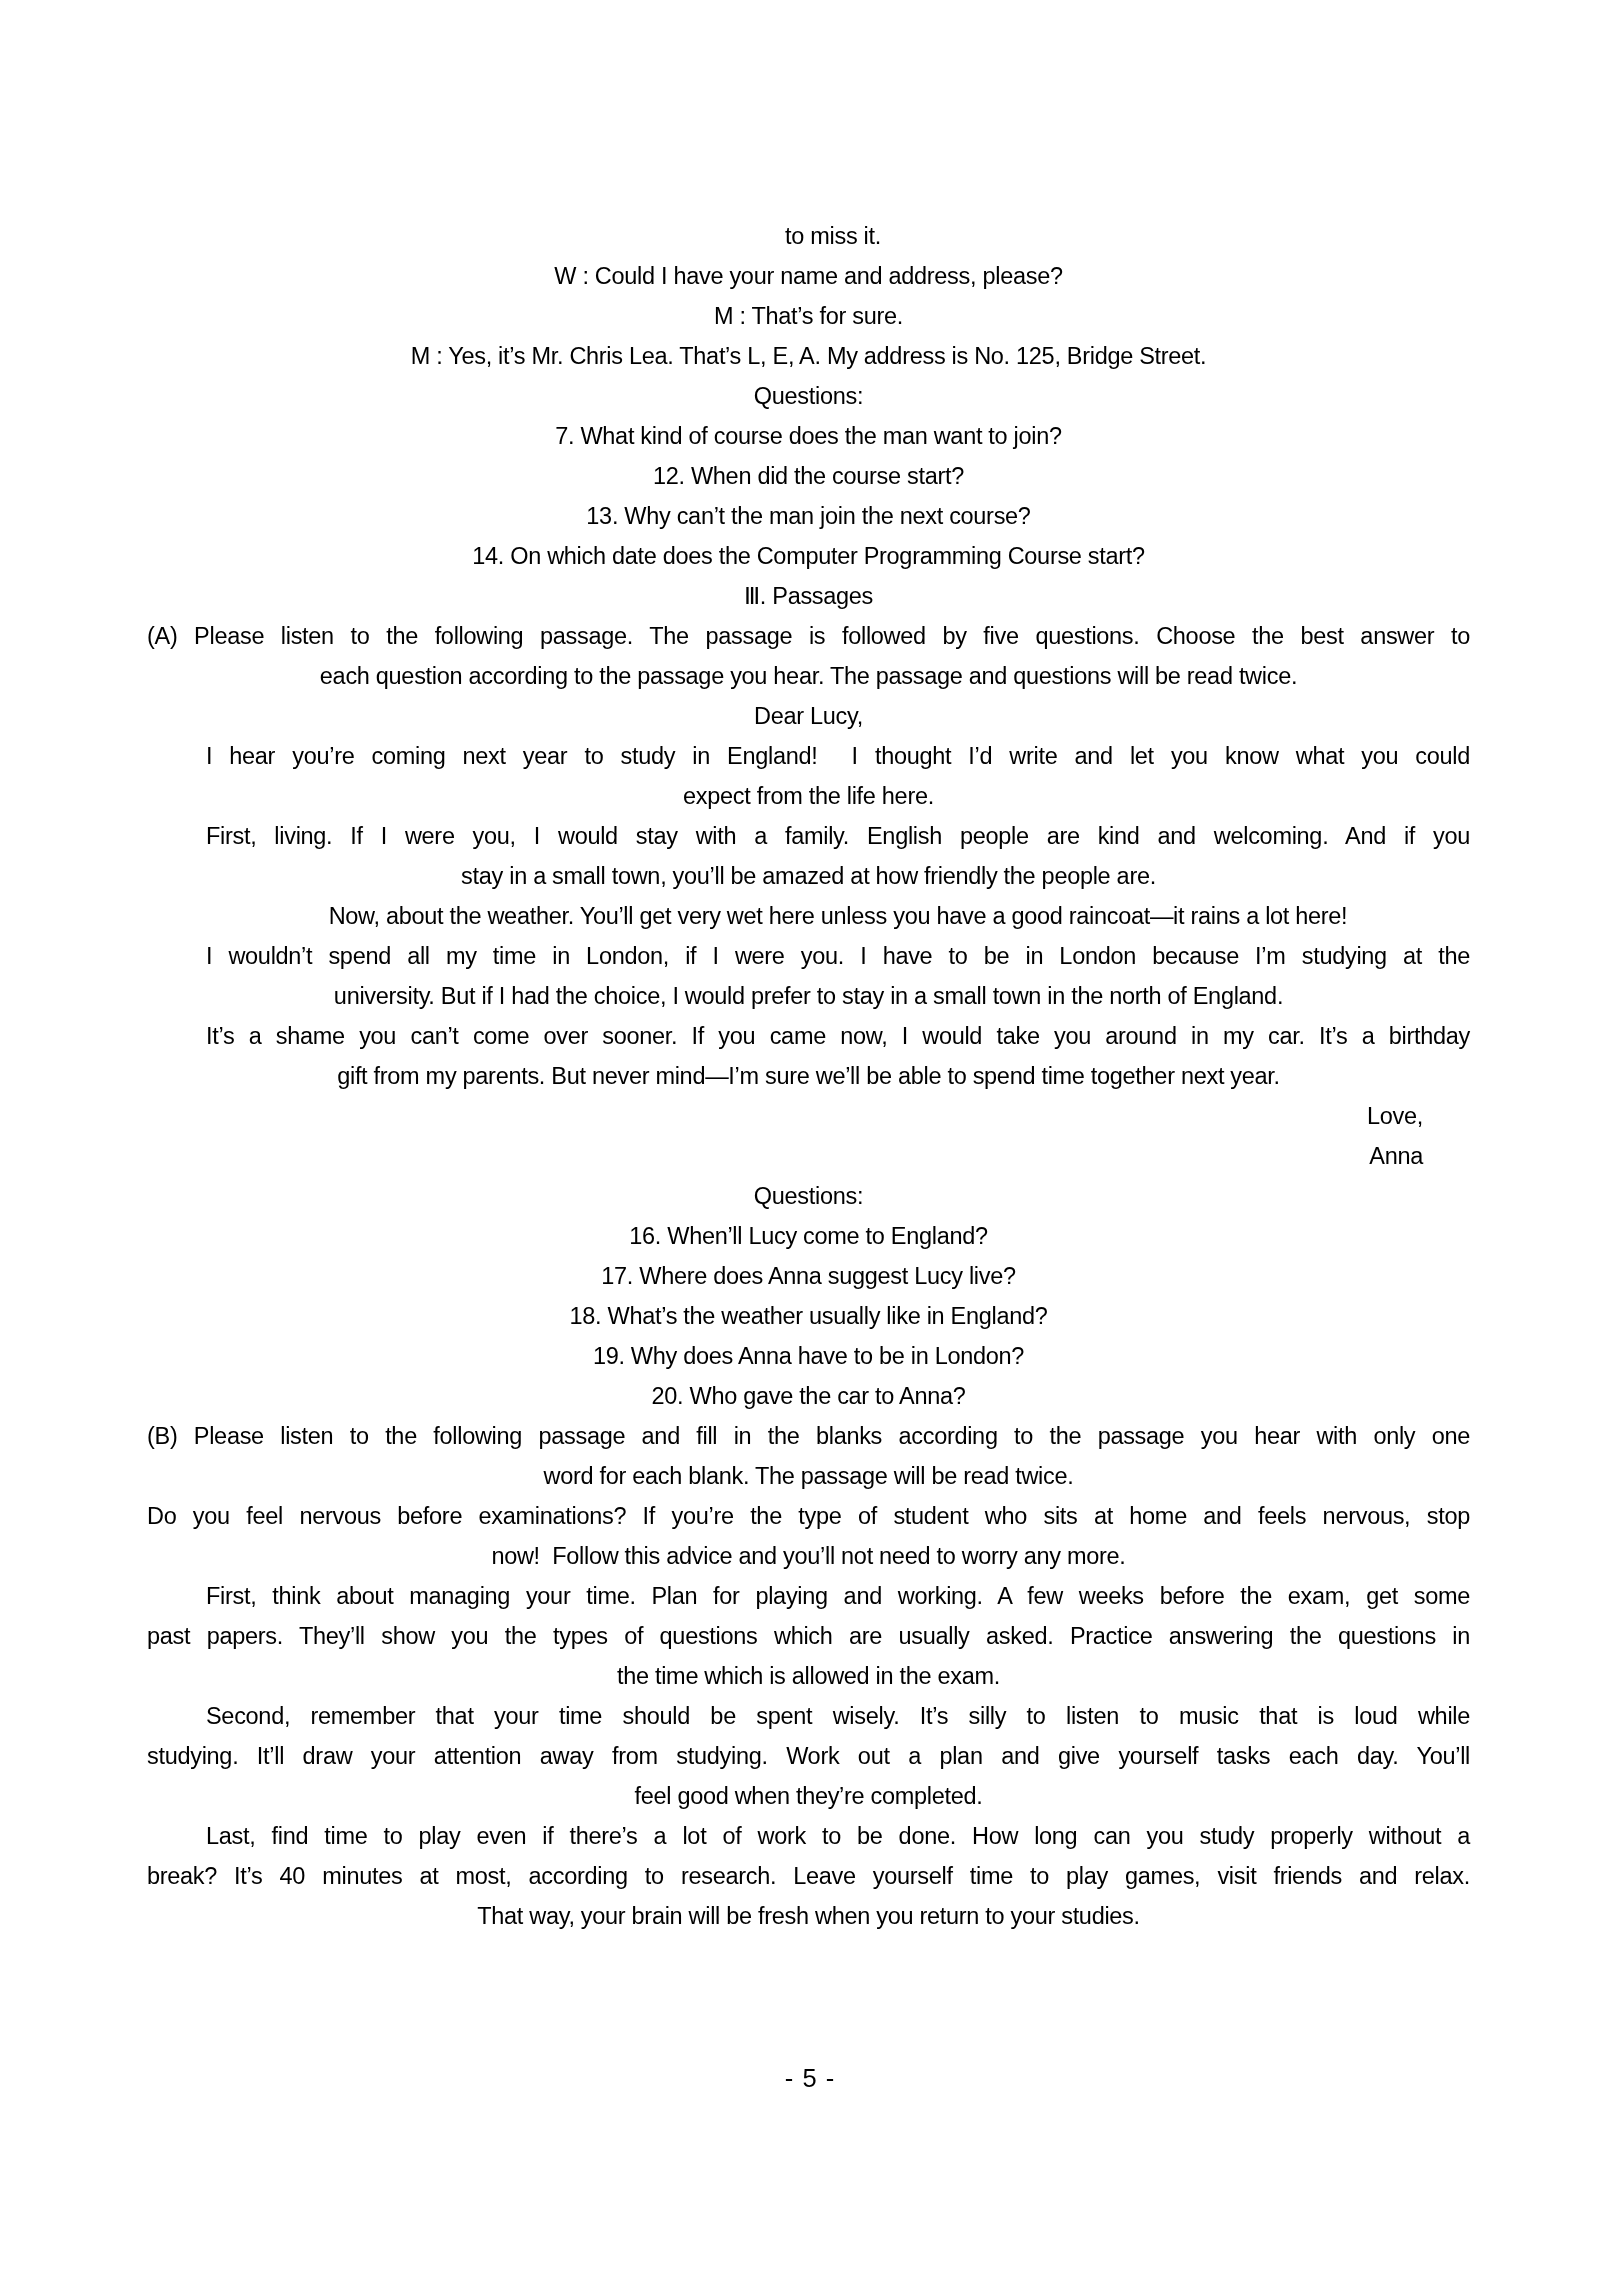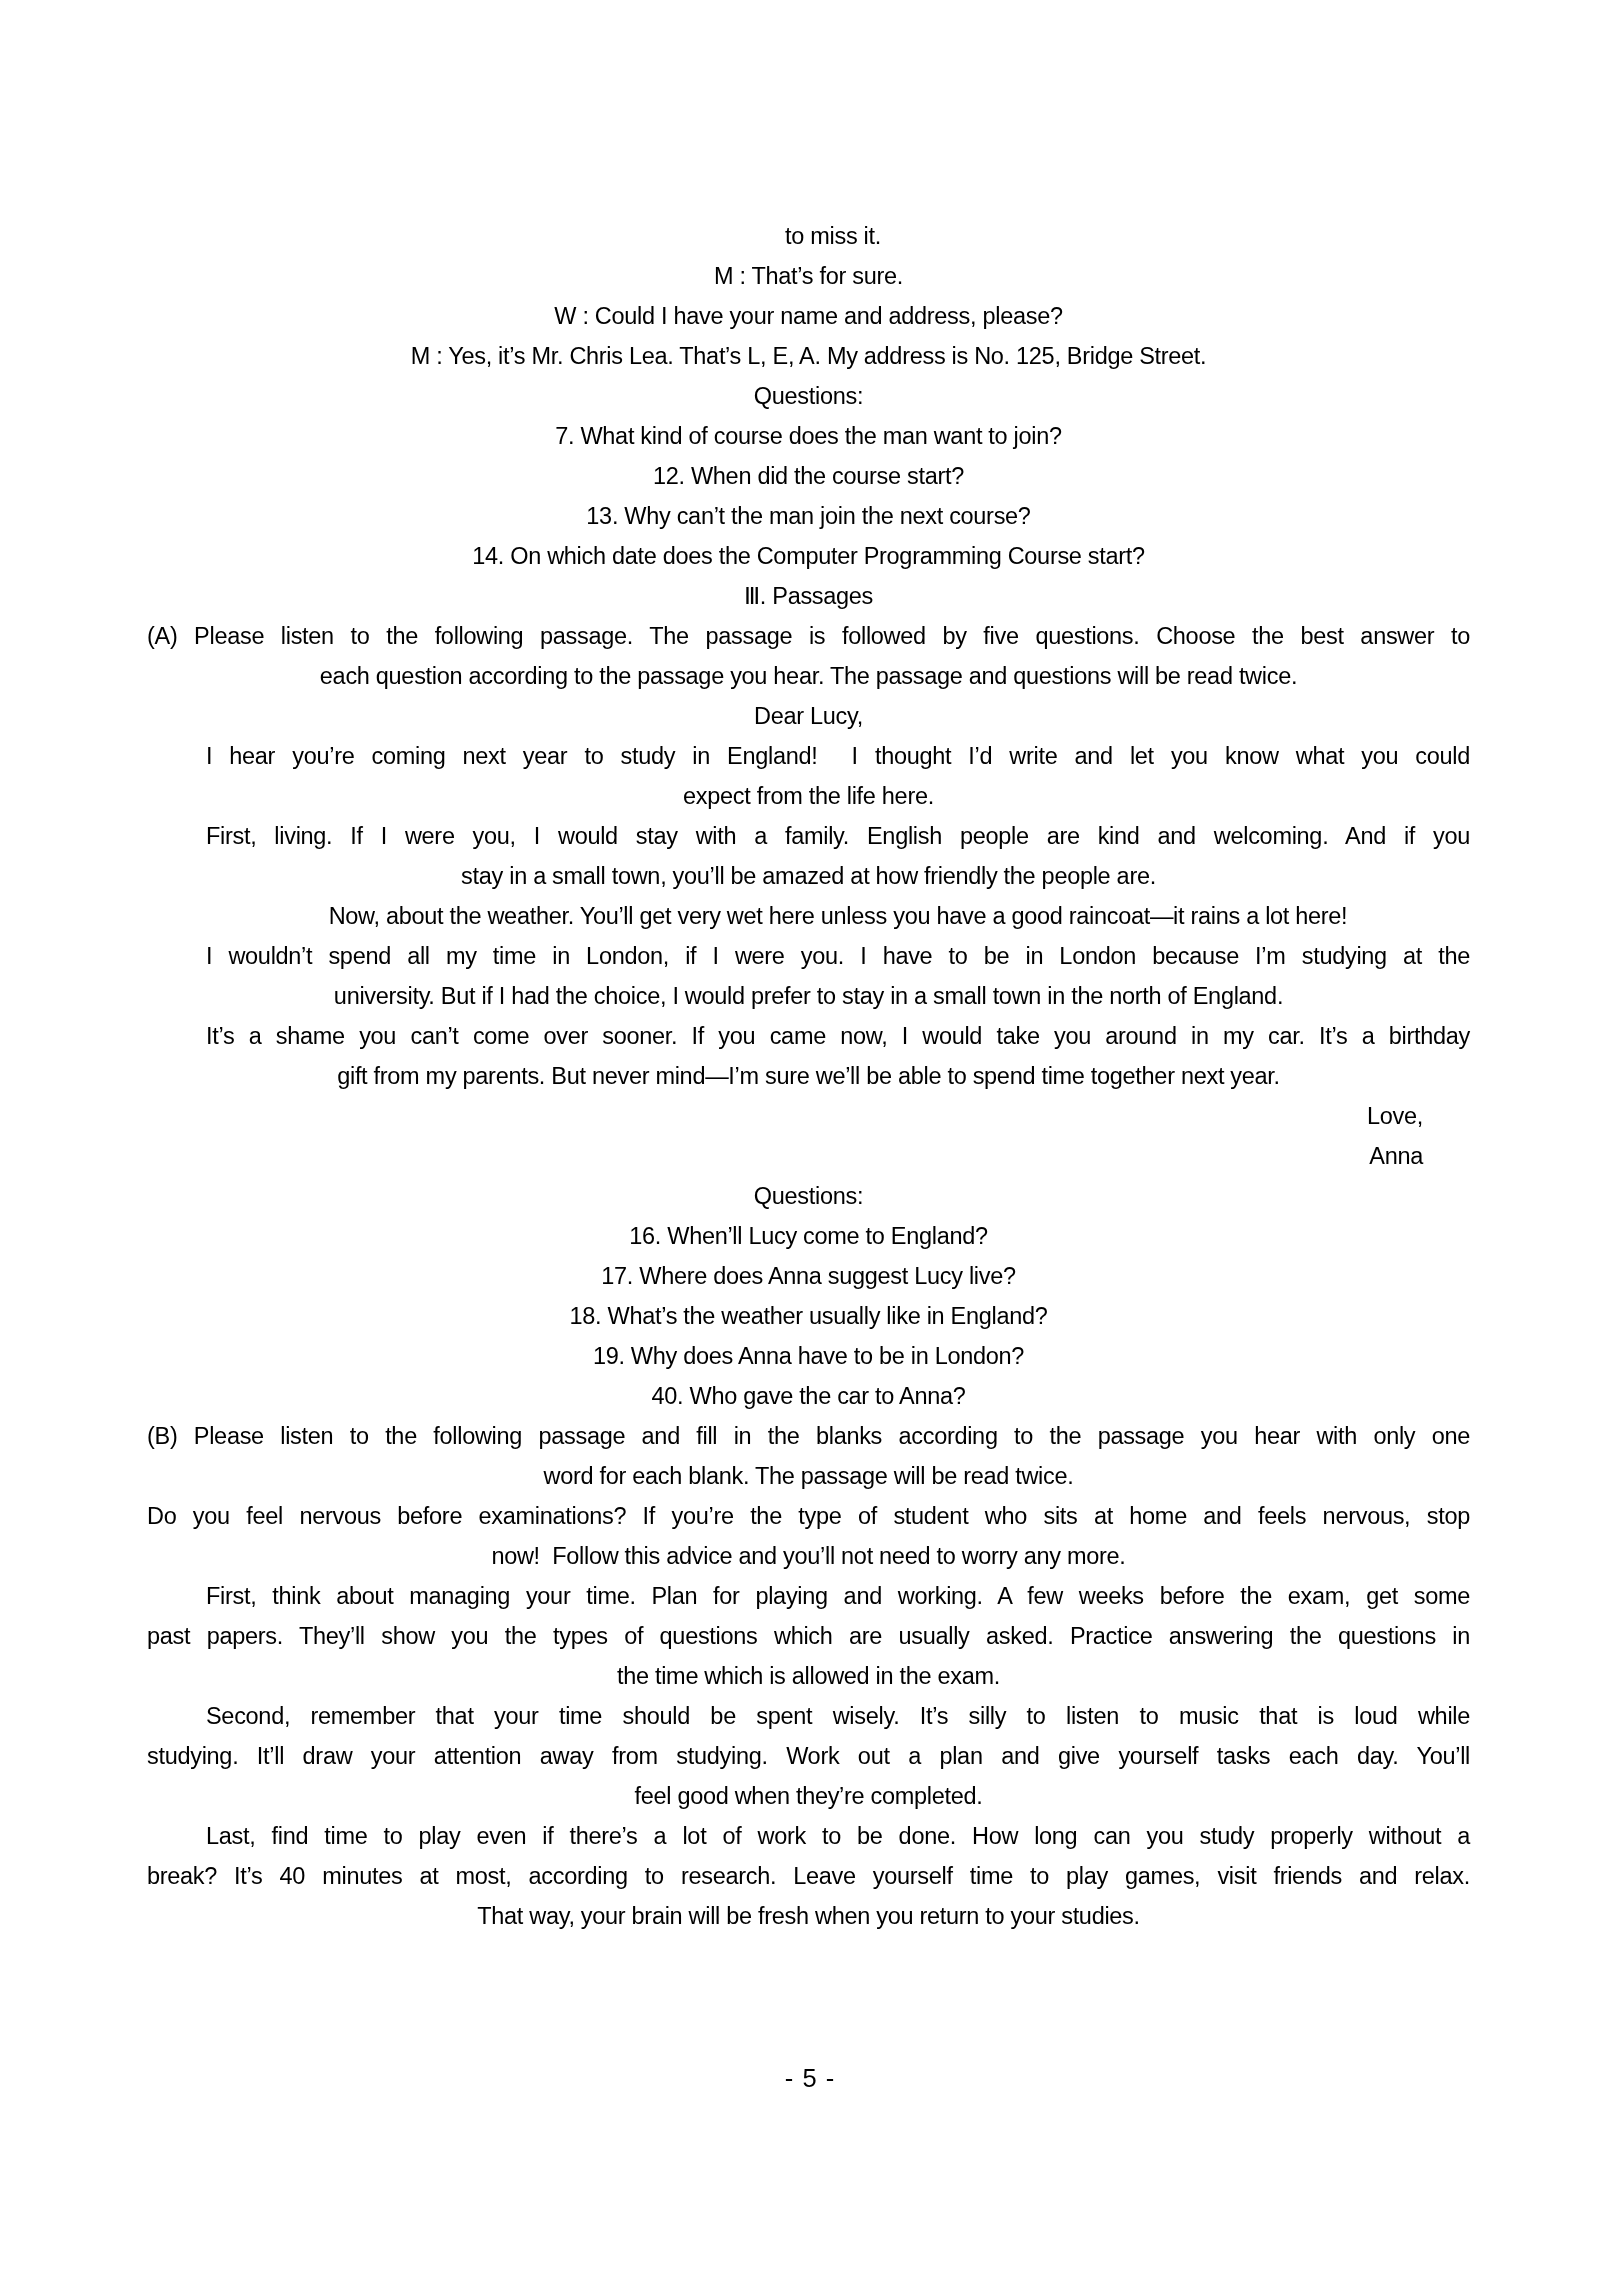--- a/index.html
+++ b/index.html
@@ -45,22 +45,22 @@
     font-size: 25.5px;
     letter-spacing: 1px;
   }
 </style>
 </head>
 <body>
 
 <div class="page">
   <div class="text-block" id="text-block">
       <div class="line dialog">to miss it.</div>
+      <div class="line">W : Could I have your name and address, please?</div>
       <div class="line">M : That’s for sure.</div>
-      <div class="line">W : Could I have your name and address, please?</div>
       <div class="line">M : Yes, it’s Mr. Chris Lea. That’s L, E, A. My address is No. 125, Bridge Street.</div>
       <div class="line">Questions:</div>
       <div class="line">7. What kind of course does the man want to join?</div>
       <div class="line">12. When did the course start?</div>
       <div class="line">13. Why can’t the man join the next course?</div>
       <div class="line">14. On which date does the Computer Programming Course start?</div>
       <div class="line">Ⅲ. Passages</div>
       <div class="line j">(A) Please listen to the following passage. The passage is followed by five questions. Choose the best answer to</div>
       <div class="line">each question according to the passage you hear. The passage and questions will be read twice.</div>
       <div class="line">Dear Lucy,</div>
@@ -73,21 +73,21 @@
       <div class="line">university. But if I had the choice, I would prefer to stay in a small town in the north of England.</div>
       <div class="line indent j">It’s a shame you can’t come over sooner. If you came now, I would take you around in my car. It’s a birthday</div>
       <div class="line">gift from my parents. But never mind—I’m sure we’ll be able to spend time together next year.</div>
       <div class="line right">Love,</div>
       <div class="line right">Anna</div>
       <div class="line">Questions:</div>
       <div class="line">16. When’ll Lucy come to England?</div>
       <div class="line">17. Where does Anna suggest Lucy live?</div>
       <div class="line">18. What’s the weather usually like in England?</div>
       <div class="line">19. Why does Anna have to be in London?</div>
-      <div class="line">40. Who gave the car to Anna?</div>
+      <div class="line">20. Who gave the car to Anna?</div>
       <div class="line j">(B) Please listen to the following passage and fill in the blanks according to the passage you hear with only one</div>
       <div class="line">word for each blank. The passage will be read twice.</div>
       <div class="line j">Do you feel nervous before examinations? If you’re the type of student who sits at home and feels nervous, stop</div>
       <div class="line">now!&nbsp; Follow this advice and you’ll not need to worry any more.</div>
       <div class="line indent j">First, think about managing your time. Plan for playing and working. A few weeks before the exam, get some</div>
       <div class="line j">past papers. They’ll show you the types of questions which are usually asked. Practice answering the questions in</div>
       <div class="line">the time which is allowed in the exam.</div>
       <div class="line indent j">Second, remember that your time should be spent wisely. It’s silly to listen to music that is loud while</div>
       <div class="line j">studying. It’ll draw your attention away from studying. Work out a plan and give yourself tasks each day. You’ll</div>
       <div class="line">feel good when they’re completed.</div>

